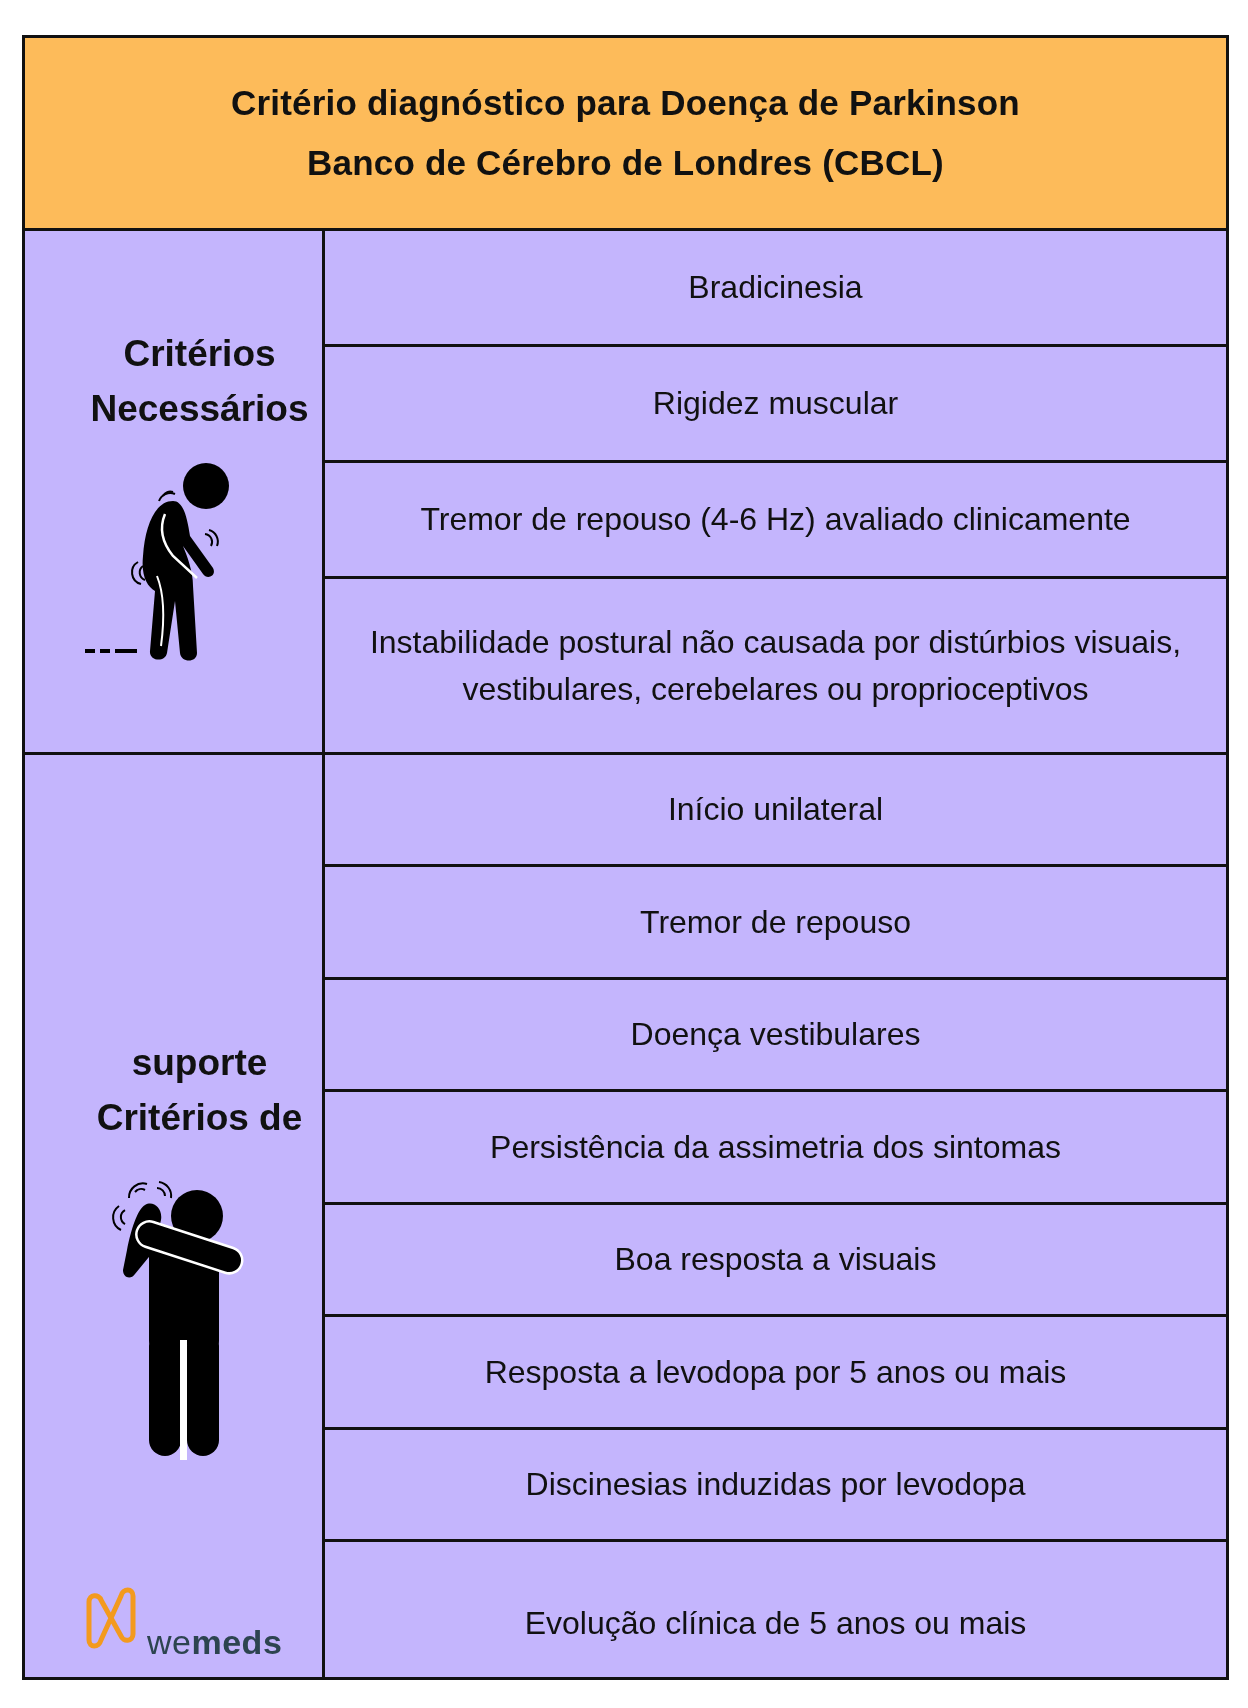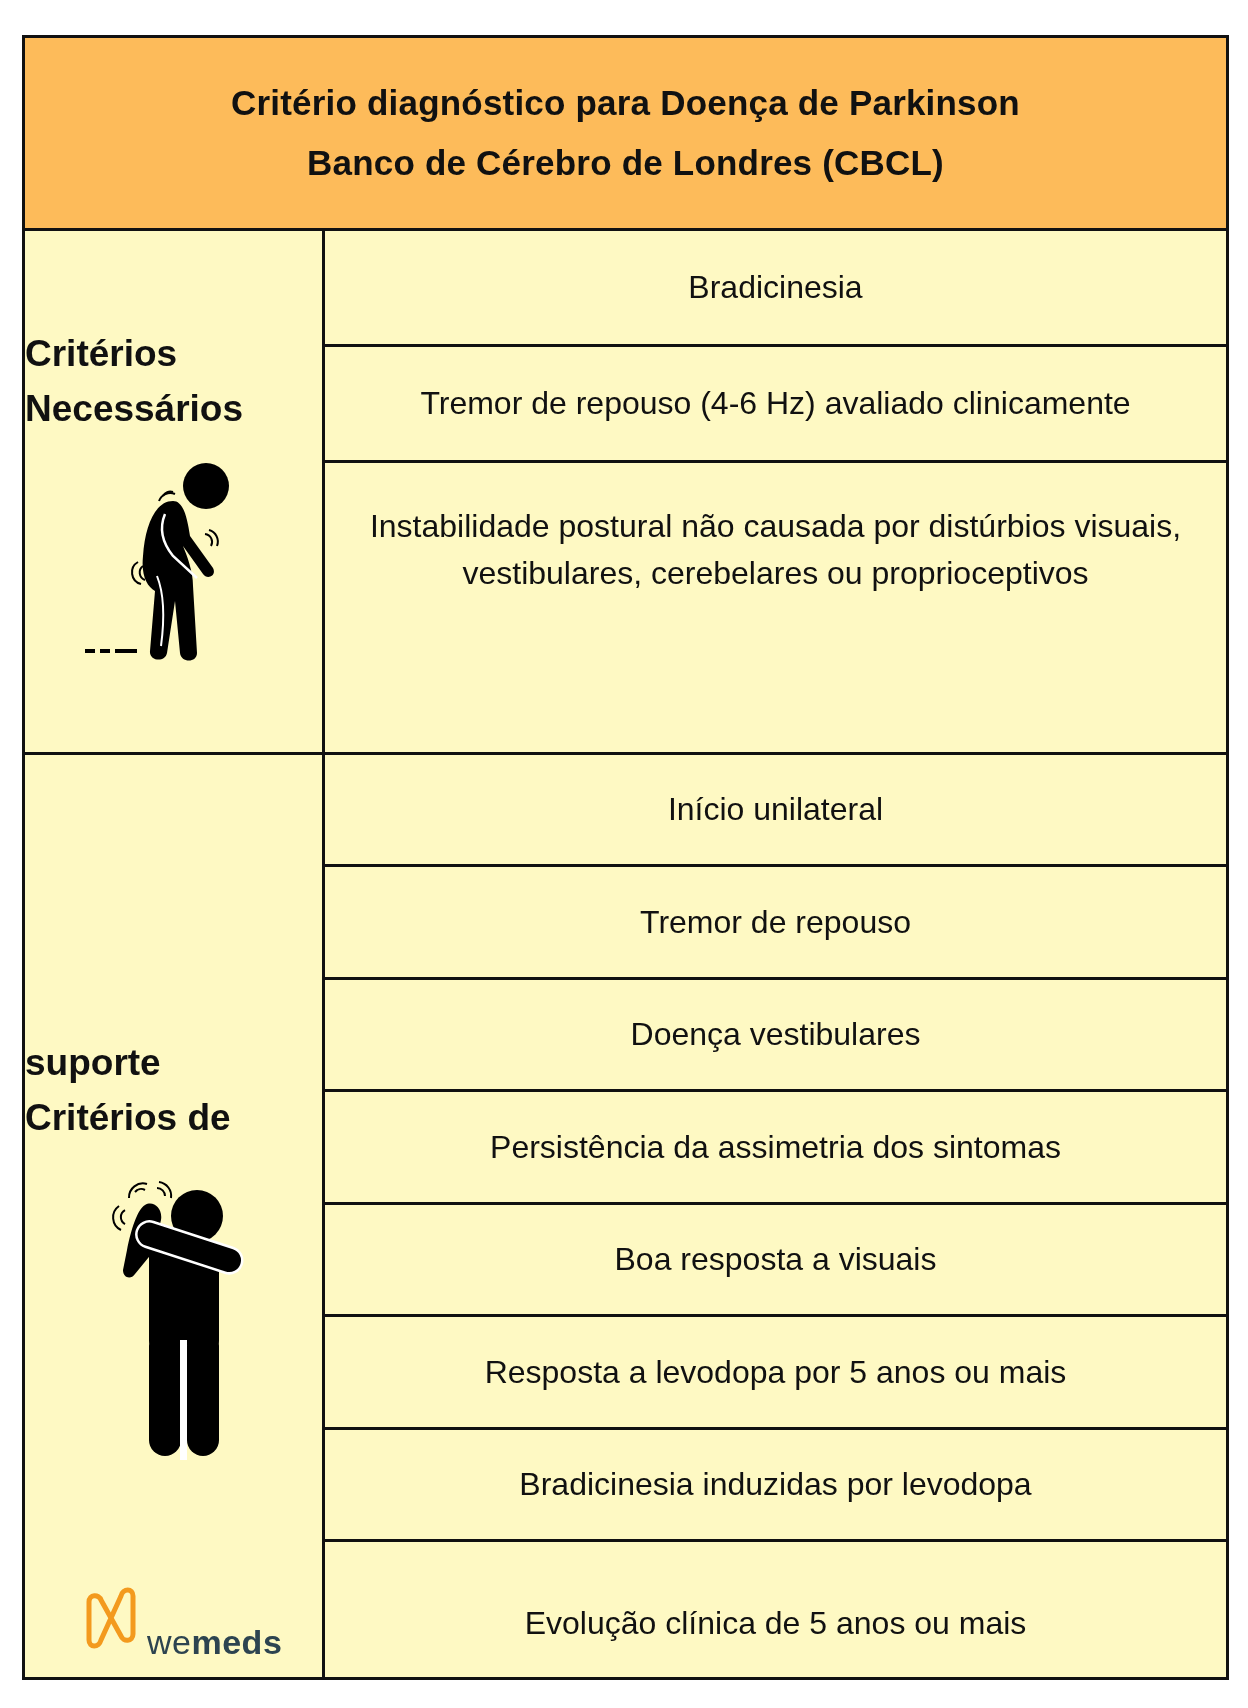--- a/index.html
+++ b/index.html
@@ -1,31 +1,31 @@
 <!DOCTYPE html>
 <html><head>
 <meta charset="utf-8">
 <style>
   html, body { margin:0; padding:0; background:#ffffff; }
   body { width:1248px; height:1708px; position:relative; font-family:"Liberation Sans", "DejaVu Sans", sans-serif; color:#111; }
-  .frame { position:absolute; left:22px; top:35px; width:1207px; height:1645px; box-sizing:border-box; border:3px solid #111; background:#fef9c3; }
+  .frame { position:absolute; left:22px; top:35px; width:1207px; height:1645px; box-sizing:border-box; border:3px solid #111; background:#c4b5fd; }
   .header { position:absolute; left:0; top:0; right:0; height:190px; background:#FDBB5A; border-bottom:3px solid #111; display:flex; flex-direction:column; justify-content:center; align-items:center; }
   .header .line { font-weight:bold; font-size:35px; line-height:60px; letter-spacing:0.2px; color:#111; }
   .section { position:absolute; left:0; right:0; }
   .sec1 { top:193px; height:521px; border-bottom:3px solid #111; }
   .sec2 { top:717px; height:922px; }
   .leftcol { position:absolute; left:0; top:0; width:297px; bottom:0; border-right:3px solid #111; }
   .rightcol { position:absolute; left:300px; right:0; top:0; bottom:0; display:flex; flex-direction:column; }
   .row { display:flex; align-items:center; justify-content:center; text-align:center; font-size:32px; line-height:47px; border-bottom:3px solid #111; box-sizing:border-box; padding:0 32px; color:#111; }
   .row:last-child { border-bottom:none; }
   .sec1 .row { height:116px; }
   .sec1 .row.tall { height:173px; }
   .sec2 .row { height:116px; }
   .sec2 .row:last-child { height:110px;margin-top:28px; }
-  .section-label { position:absolute; left:0; width:349px; font-weight:bold; font-size:37px; line-height:55px; color:#111; }
+  .section-label { position:absolute; left:0; width:349px; text-align:center; font-weight:bold; font-size:37px; line-height:55px; color:#111; }
   .icon { position:absolute; }
   .logo { position:absolute; left:58px; top:820px; display:flex; align-items:center; gap:8px; }
   .logo-text { font-size:34px; color:#2d4450; letter-spacing:0.5px;margin-top:48px; }
   .logo-text b { font-weight:bold; }
 </style>
 </head>
 <body>
 
 <div class="frame">
 
@@ -51,20 +51,21 @@
         <path d="M124 74 A12 12 0 0 1 132 90" stroke="#000" stroke-width="2" fill="none"></path>
         <path d="M58 110 A8 8 0 0 0 60 124" stroke="#000" stroke-width="2" fill="none"></path>
         <path d="M53 106 A12 12 0 0 0 56 128" stroke="#000" stroke-width="2" fill="none"></path>
         <rect x="0" y="193" width="10" height="4" fill="#000"></rect>
         <rect x="15" y="193" width="10" height="4" fill="#000"></rect>
         <rect x="30" y="193" width="22" height="4" fill="#000"></rect>
       </svg>
     </div>
     <div class="rightcol">
       <div class="row">Bradicinesia</div>
+      <div class="row">Rigidez muscular</div>
       <div class="row">Tremor de repouso (4-6 Hz) avaliado clinicamente</div>
       <div class="row tall">Instabilidade postural não causada por distúrbios visuais, vestibulares, cerebelares ou proprioceptivos</div>
     </div>
   </div>
 
   <div class="section sec2">
     <div class="leftcol">
       <div class="section-label" style="top:280px;">
         <div>suporte</div>
         <div>Critérios de</div>
@@ -91,18 +92,18 @@
         <span class="logo-text"><span>we</span><b>meds</b></span>
       </div>
     </div>
     <div class="rightcol">
       <div class="row">Início unilateral</div>
       <div class="row">Tremor de repouso</div>
       <div class="row">Doença vestibulares</div>
       <div class="row">Persistência da assimetria dos sintomas</div>
       <div class="row">Boa resposta a visuais</div>
       <div class="row">Resposta a levodopa por 5 anos ou mais</div>
-      <div class="row">Bradicinesia induzidas por levodopa</div>
+      <div class="row">Discinesias induzidas por levodopa</div>
       <div class="row">Evolução clínica de 5 anos ou mais</div>
     </div>
   </div>
 
 </div>
 
 </body></html>

